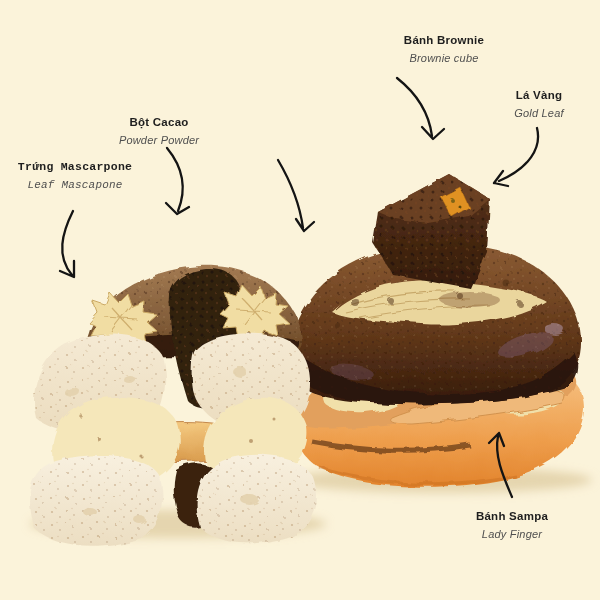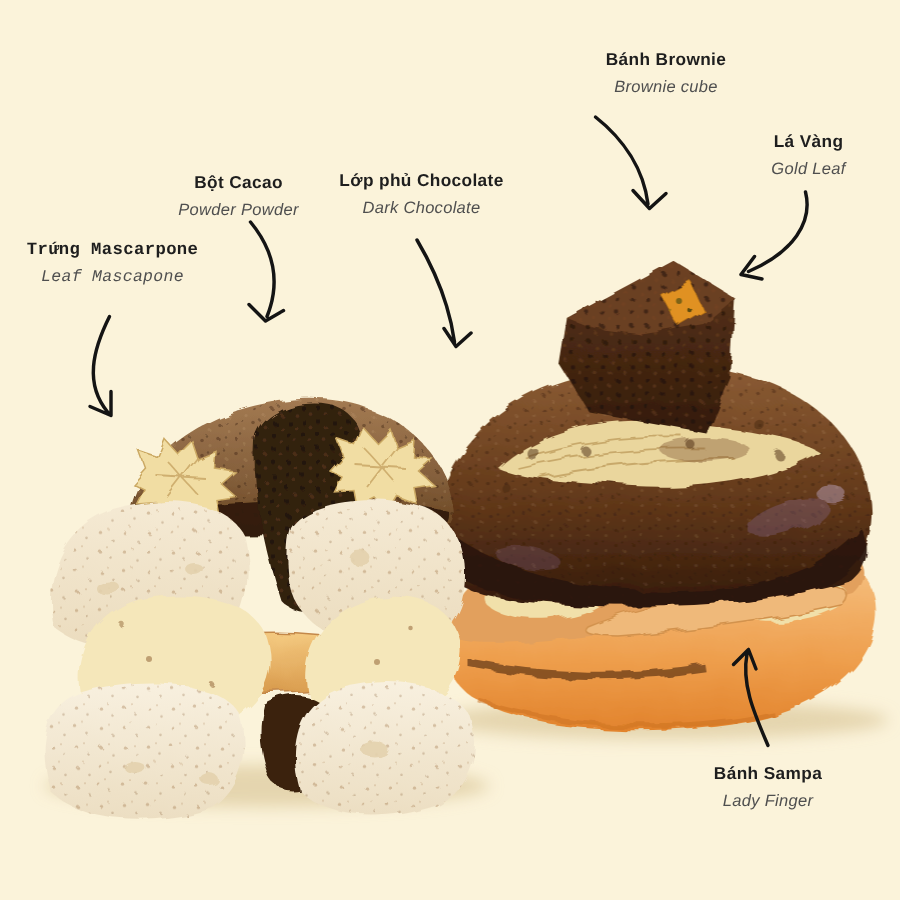--- a/index.html
+++ b/index.html
@@ -196,24 +196,20 @@
   </svg>
 
   <div class="label" id="label-mascarpone">
     <div class="label-title">Trứng Mascarpone</div>
     <div class="label-sub">Leaf Mascapone</div>
   </div>
   <div class="label" id="label-cacao">
     <div class="label-title">Bột Cacao</div>
     <div class="label-sub">Powder Powder</div>
   </div>
-  <div class="label" id="label-chocolate">
-    <div class="label-title">Lớp phủ Chocolate</div>
-    <div class="label-sub">Dark Chocolate</div>
-  </div>
   <div class="label" id="label-brownie">
     <div class="label-title">Bánh Brownie</div>
     <div class="label-sub">Brownie cube</div>
   </div>
   <div class="label" id="label-goldleaf">
     <div class="label-title">Lá Vàng</div>
     <div class="label-sub">Gold Leaf</div>
   </div>
   <div class="label" id="label-ladyfinger">
     <div class="label-title">Bánh Sampa</div>

